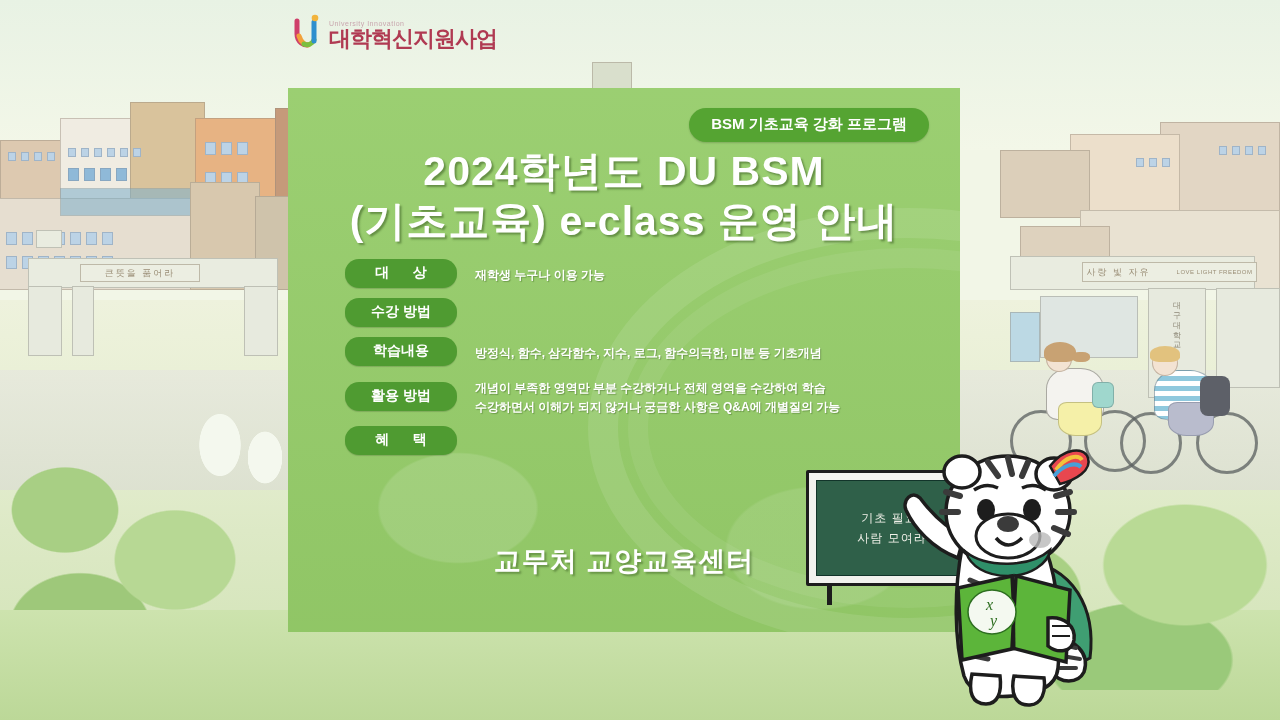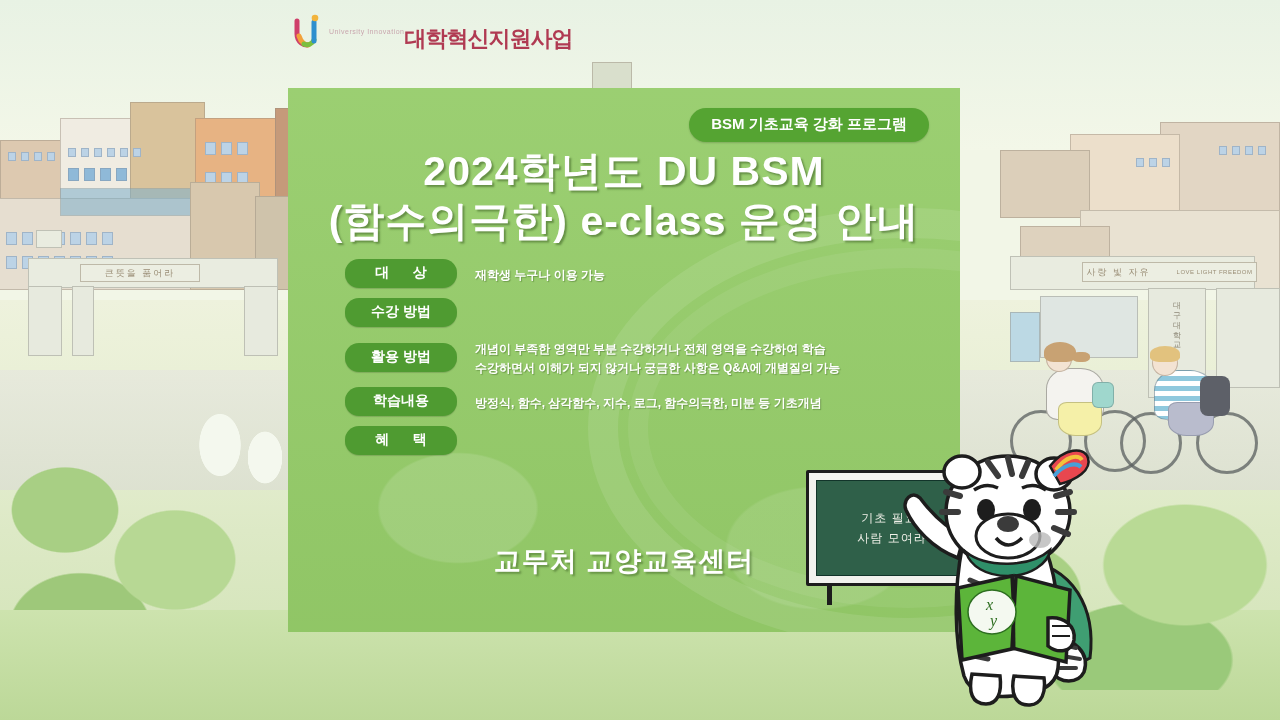--- a/index.html
+++ b/index.html
@@ -394,54 +394,54 @@
 
   <div style="position:absolute; left:292px; top:14px; display:flex; align-items:flex-end; gap:7px; z-index:40;">
     <svg width="30" height="36" viewBox="0 0 30 36">
       <path d="M4 6 C4 26, 26 26, 26 6 L26 20 C26 32, 4 32, 4 20 Z" fill="none"></path>
       <path d="M5 7 L5 20 C5 29, 13 31, 15 31" stroke="#cf3f6a" stroke-width="5" fill="none" stroke-linecap="round"></path>
       <path d="M7 22 C9 29, 14 31, 16 31" stroke="#f2a13b" stroke-width="5" fill="none" stroke-linecap="round"></path>
       <path d="M12 30 C16 32, 20 30, 22 26" stroke="#7bbf3f" stroke-width="5" fill="none" stroke-linecap="round"></path>
       <path d="M22 27 L22 8" stroke="#2e8fce" stroke-width="5" fill="none" stroke-linecap="round"></path>
       <circle cx="23" cy="4" r="3.3" fill="#f2b43c"></circle>
     </svg>
-    <div style="display:flex; flex-direction:row;">
+    <div style="display:flex; flex-direction:column;">
       <span style="font-size:7px; color:#c9a6ae; letter-spacing:.5px; margin-bottom:1px;">University Innovation</span>
       <span style="font-size:22px; font-weight:bold; color:#b03a52; letter-spacing:-1px; line-height:1;">대학혁신지원사업</span>
     </div>
   </div>
 
   <div id="panel">
     <div class="panel-tex"></div>
     <div class="track-ghost"></div>
     <div class="track-ghost2"></div>
 
     <div class="panel-content">
 
       <div id="badge">BSM 기초교육 강화 프로그램</div>
 
       <div id="title">2024학년도 DU BSM
-(함수의극한) e-class 운영 안내</div>
+(기초교육) e-class 운영 안내</div>
 
       <div id="info">
         <div class="row">
           <div class="pill">대      상</div>
           <div class="val">재학생 누구나 이용 가능</div>
         </div>
         <div class="row">
           <div class="pill">수강 방법</div>
         </div>
+        <div class="row">
+          <div class="pill">학습내용</div>
+          <div class="val">방정식,  함수, 삼각함수, 지수, 로그, 함수의극한, 미분 등 기초개념</div>
+        </div>
         <div class="row tall">
           <div class="pill">활용 방법</div>
           <div class="val">개념이 부족한 영역만 부분 수강하거나 전체 영역을 수강하여 학습
 수강하면서 이해가 되지 않거나 궁금한 사항은 Q&amp;A에 개별질의 가능</div>
-        </div>
-        <div class="row">
-          <div class="pill">학습내용</div>
-          <div class="val">방정식,  함수, 삼각함수, 지수, 로그, 함수의극한, 미분 등 기초개념</div>
         </div>
         <div class="row">
           <div class="pill">혜      택</div>
         </div>
       </div>
 
       <div id="footer">교무처 교양교육센터</div>
     </div>
   </div>
 

